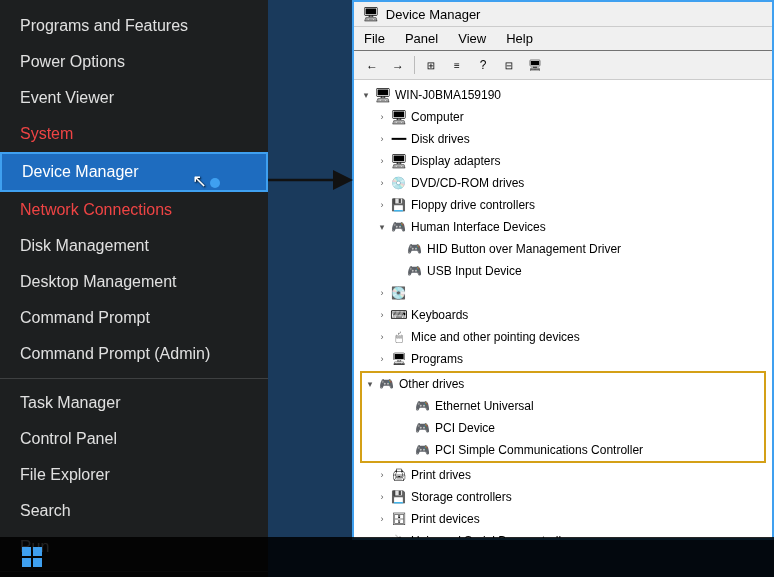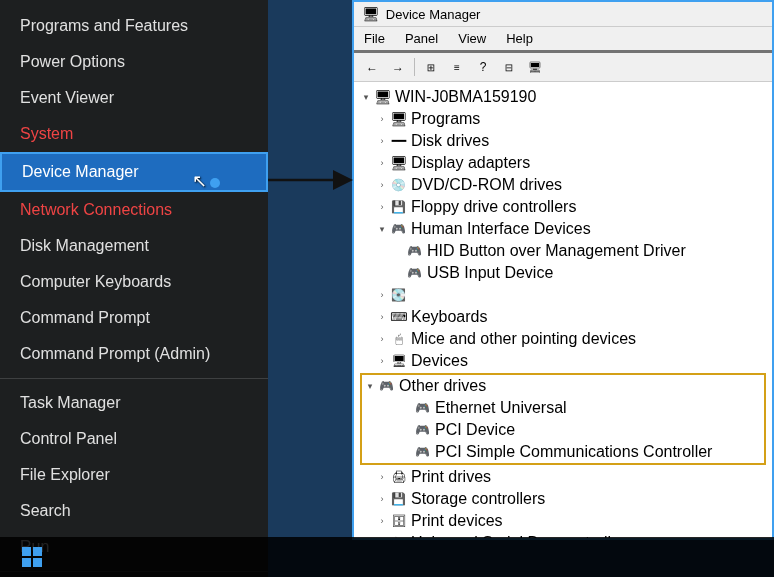--- a/index.html
+++ b/index.html
@@ -114,21 +114,21 @@
     }
 
     .window-title-icon {
       font-size: 14px;
     }
 
     .window-menubar {
       padding: 3px 6px;
       display: flex;
       gap: 12px;
-      border-bottom: 3px solid #737373;
+      border-bottom: 1px solid #737373;
       background: #f0f0f0;
       font-size: 13px;
     }
 
     .window-menubar span {
       cursor: pointer;
       padding: 1px 4px;
     }
 
     .window-toolbar {
@@ -196,21 +196,21 @@
       height: 18px;
       display: inline-flex;
       align-items: center;
       justify-content: center;
       font-size: 14px;
       flex-shrink: 0;
       margin-right: 3px;
     }
 
     .tree-label {
-      font-size: 16px;
+      font-size: 12px;
     }
 
     
     .other-devices-group {
       border: 2px solid #d4a017;
       margin: 1px 6px;
     }
 
     .other-devices-header {
       display: flex;
@@ -291,21 +291,21 @@
     <div class="menu-item active">
       <span>Device Manager</span>
     </div>
     <div class="menu-item greyed">
       <span>Network Connections</span>
     </div>
     <div class="menu-item">
       <span>Disk Management</span>
     </div>
     <div class="menu-item">
-      <span>Computer Keyboards</span>
+      <span>Desktop Management</span>
     </div>
     <div class="menu-item">
       <span>Command Prompt</span>
     </div>
     <div class="menu-item">
       <span>Command Prompt (Admin)</span>
     </div>
     <div class="menu-divider"></div>
     <div class="menu-item">
       <span>Task Manager</span>
@@ -374,21 +374,21 @@
 
     <div class="tree-item tree-indent-0">
       <span class="tree-expander">▾</span>
       <span class="tree-icon">🖥</span>
       <span class="tree-label">WIN-J0BMA159190</span>
     </div>
 
     <div class="tree-item tree-indent-1">
       <span class="tree-expander">›</span>
       <span class="tree-icon">🖥</span>
-      <span class="tree-label">Programs</span>
+      <span class="tree-label">Computer</span>
     </div>
 
     <div class="tree-item tree-indent-1">
       <span class="tree-expander">›</span>
       <span class="tree-icon" style="font-size:12px;">━━</span>
       <span class="tree-label">Disk drives</span>
     </div>
 
     <div class="tree-item tree-indent-1">
       <span class="tree-expander">›</span>
@@ -437,21 +437,21 @@
 
     <div class="tree-item tree-indent-1">
       <span class="tree-expander">›</span>
       <span class="tree-icon" style="font-size:12px;">🖱</span>
       <span class="tree-label">Mice and other pointing devices</span>
     </div>
 
     <div class="tree-item tree-indent-1">
       <span class="tree-expander">›</span>
       <span class="tree-icon" style="font-size:12px;">🖥</span>
-      <span class="tree-label">Devices</span>
+      <span class="tree-label">Programs</span>
     </div>
 
     <div class="other-devices-group">
       <div class="other-devices-header tree-indent-1">
         <span class="tree-expander">▾</span>
         <span class="tree-icon" style="font-size:12px;">🎮</span>
         <span class="tree-label">Other drives</span>
       </div>
       <div class="other-devices-child">
         <span class="tree-icon" style="font-size:12px;">🎮</span>

